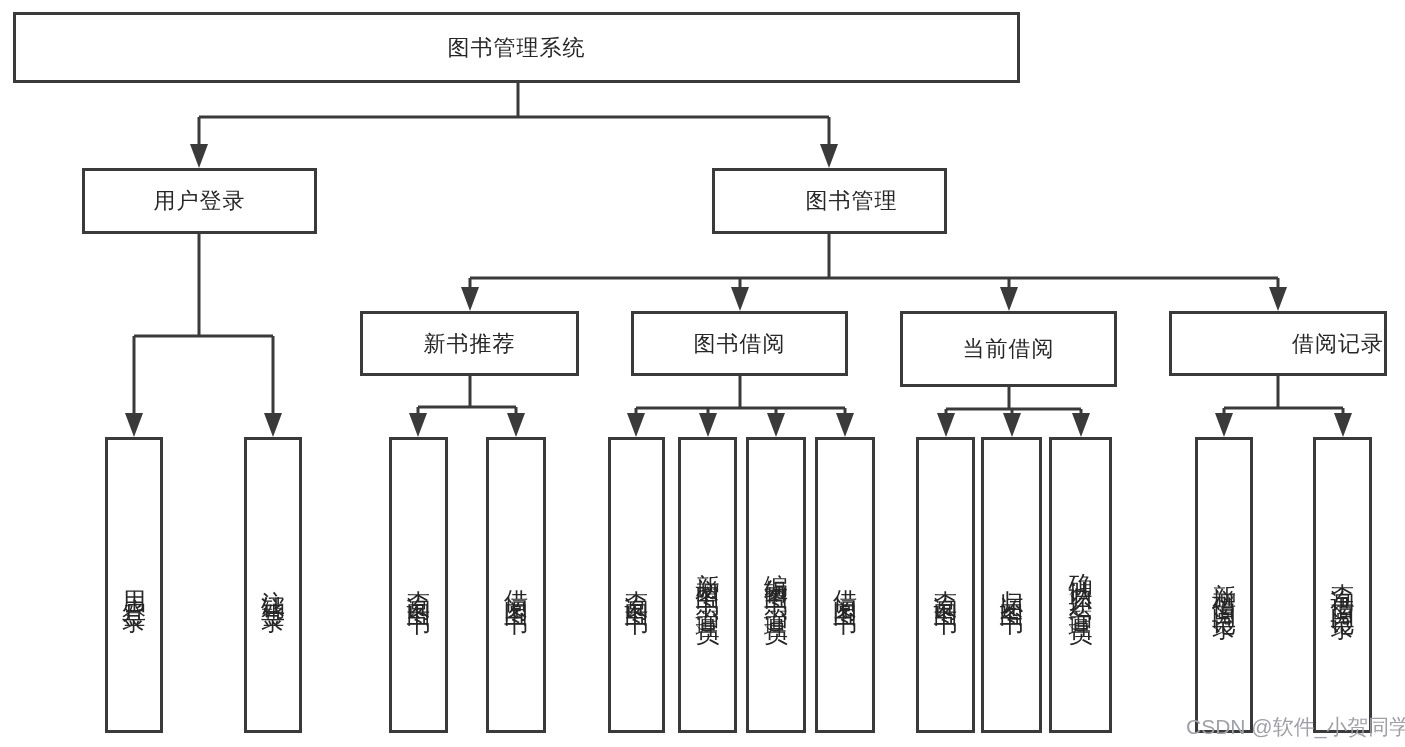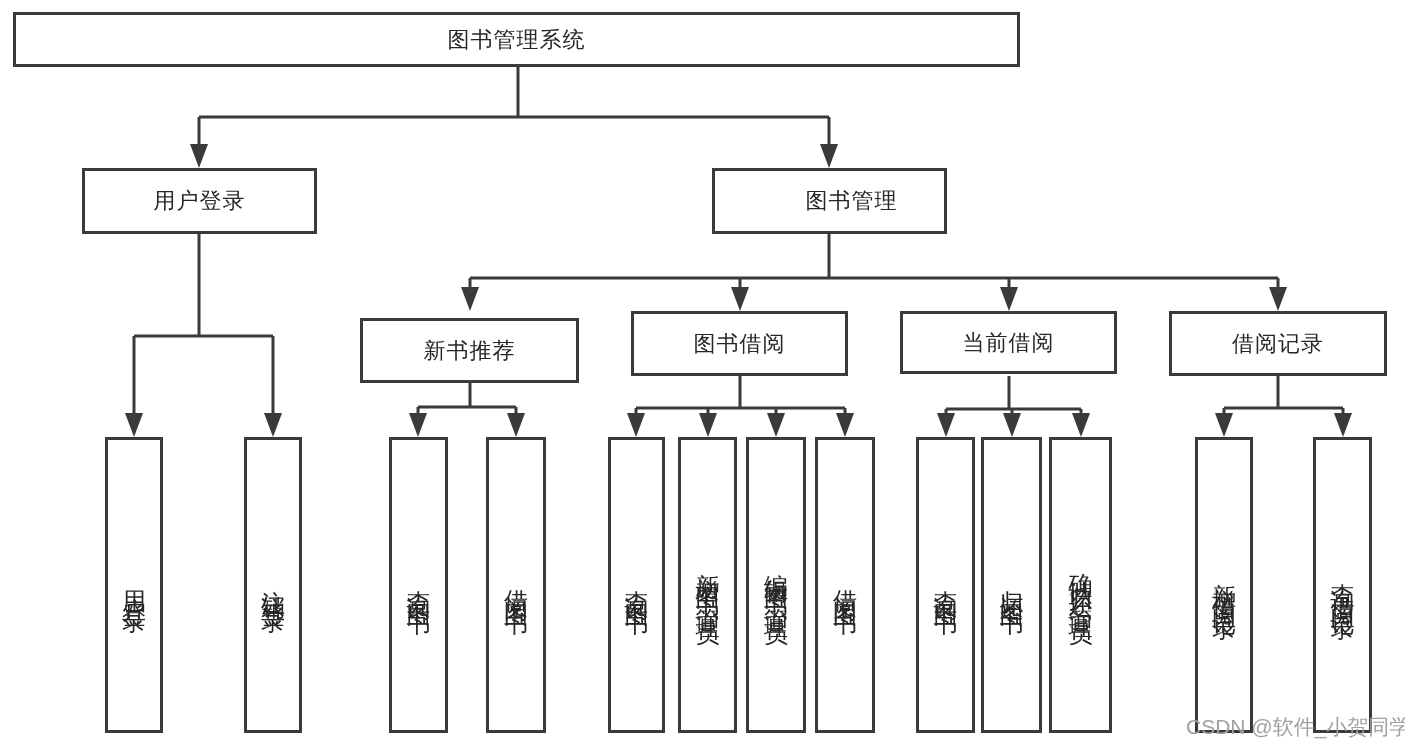--- a/index.html
+++ b/index.html
@@ -93,41 +93,41 @@
       <polygon points="767,413 785,413 776,437"></polygon>
       <polygon points="836,413 854,413 845,437"></polygon>
       <polygon points="937,413 955,413 946,437"></polygon>
       <polygon points="1003,413 1021,413 1012,437"></polygon>
       <polygon points="1072,413 1090,413 1081,437"></polygon>
       <polygon points="1215,413 1233,413 1224,437"></polygon>
       <polygon points="1334,413 1352,413 1343,437"></polygon>
     </g>
   </svg>
 
-  <div class="node" style="left:13px; top:12px; width:1007px; height:55px;">
+  <div class="node" style="left:13px; top:12px; width:1007px; height:71px;">
     <span>图书管理系统</span>
   </div>
 
   <div class="node" style="left:82px; top:168px; width:235px; height:66px;">
     <span>用户登录</span>
   </div>
   <div class="node" style="left:712px; top:168px; width:235px; height:66px;padding-left:44px;">
     <span>图书管理</span>
   </div>
 
-  <div class="node" style="left:360px; top:311px; width:219px; height:65px;margin-top:7px;">
+  <div class="node" style="left:360px; top:311px; width:219px; height:65px;">
     <span>新书推荐</span>
   </div>
   <div class="node" style="left:631px; top:311px; width:217px; height:65px;text-align:right;">
     <span>图书借阅</span>
   </div>
-  <div class="node" style="left:900px; top:311px; width:217px; height:63px;">
+  <div class="node" style="left:900px; top:311px; width:217px; height:76px;">
     <span>当前借阅</span>
   </div>
-  <div class="node" style="left:1169px; top:311px; width:218px; height:65px;">
+  <div class="node" style="left:1169px; top:311px; width:218px; height:65px;justify-content:flex-end;">
     <span>借阅记录</span>
   </div>
 
   <div class="leaf" style="left:105px; width:58px;">
     <span class="vtext">用户登录</span>
   </div>
   <div class="leaf" style="left:244px; width:58px;">
     <span class="vtext">注销登录</span>
   </div>
   <div class="leaf" style="left:389px; width:59px;">

